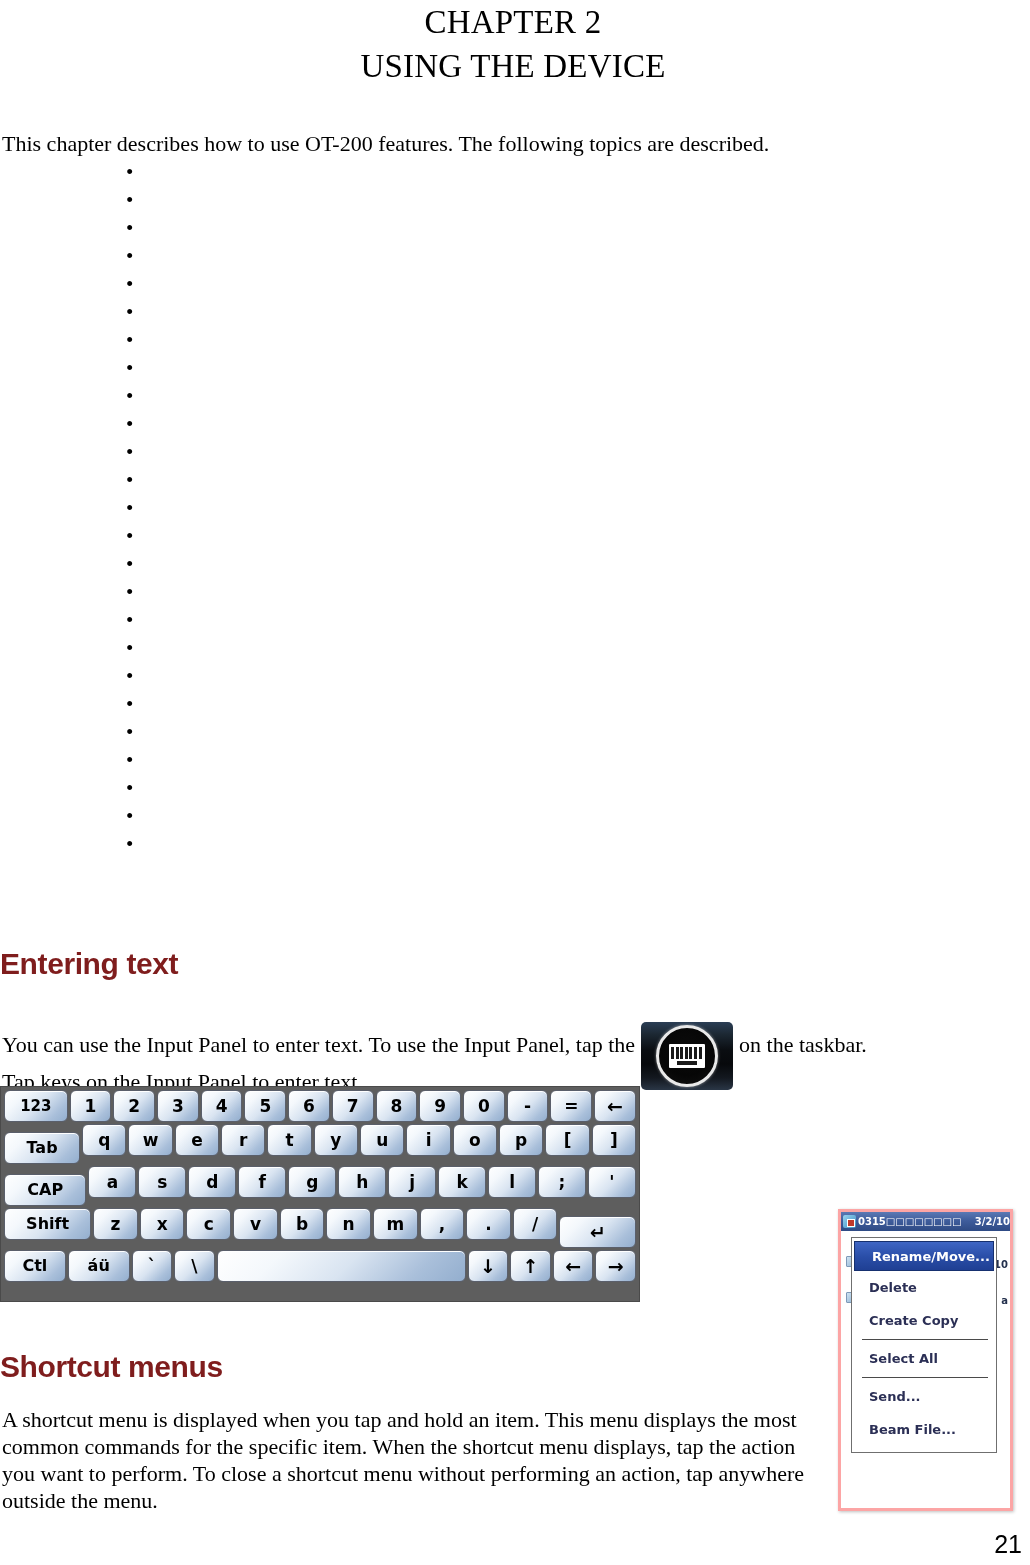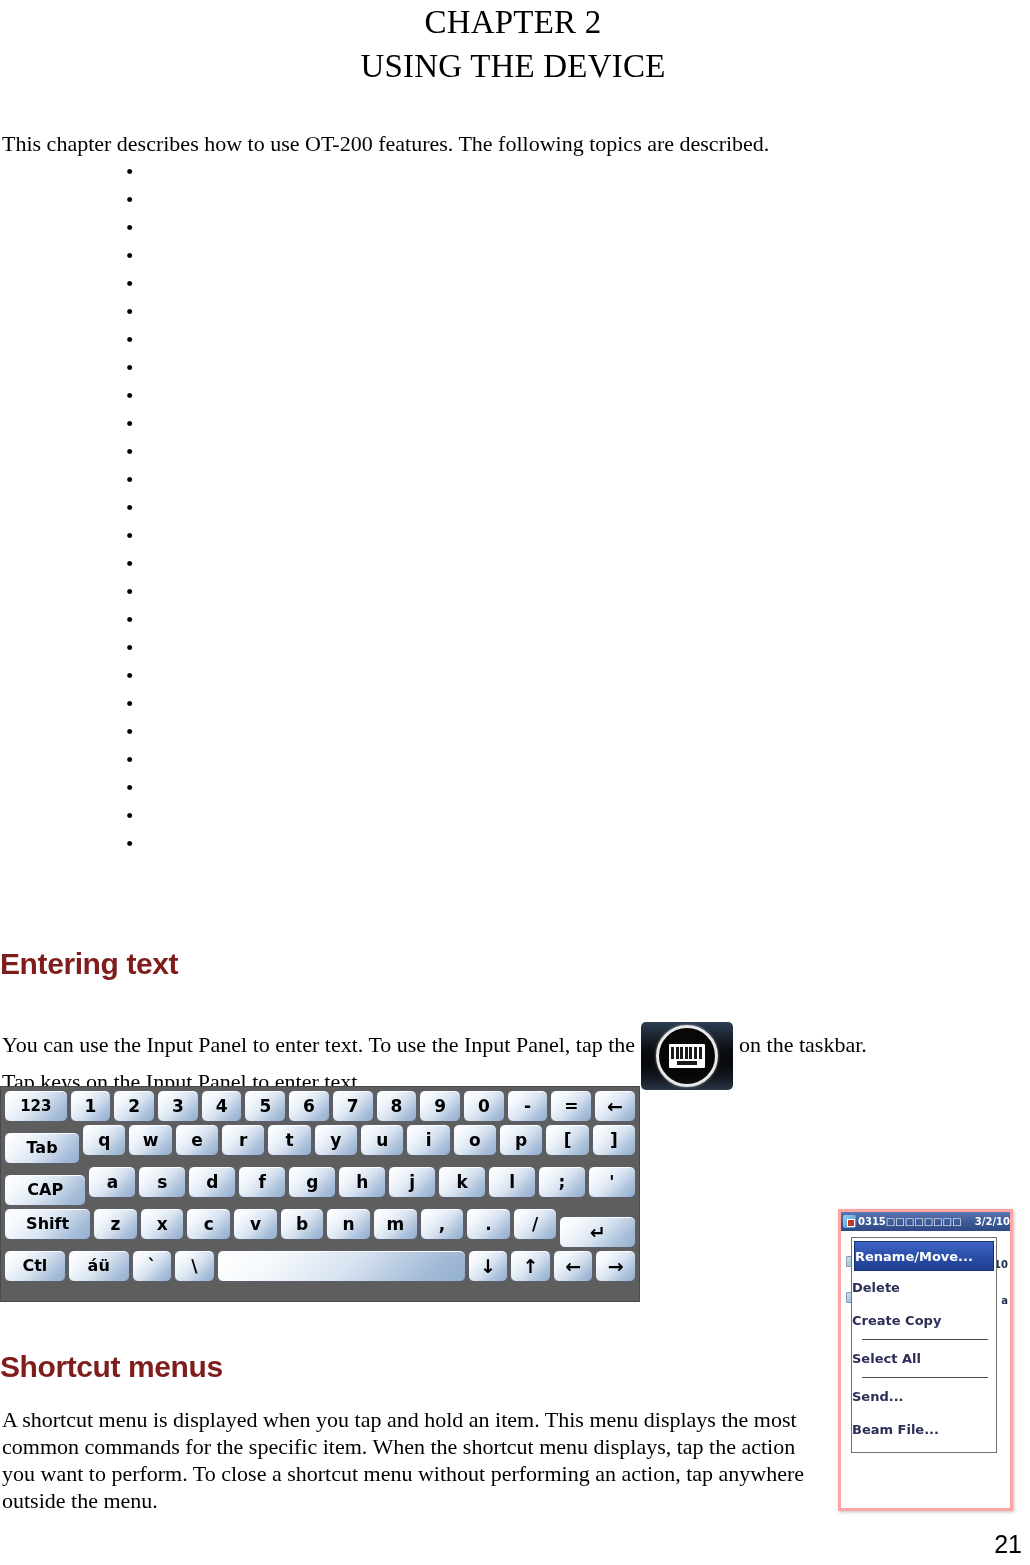--- a/index.html
+++ b/index.html
@@ -241,20 +241,21 @@
     left: 10px; top: 25px;
     width: 146px;
     background: #ffffff;
     border: 1px solid #6f6f6f;
     padding: 3px 0 6px 0;
   }
   .ctx-item {
     height: 33px;
     display: flex;
     align-items: center;
+    padding-left: 17px;
     font-family: "DejaVu Sans", sans-serif;
     font-size: 13px;
     font-weight: bold;
     color: #2b2f55;
     white-space: nowrap;
   }
   .ctx-item.selected {
     background: linear-gradient(180deg, #3f66c4 0%, #2a4ea8 52%, #1f3f93 100%);
     color: #ffffff;
     border: 1px solid #16306f;

